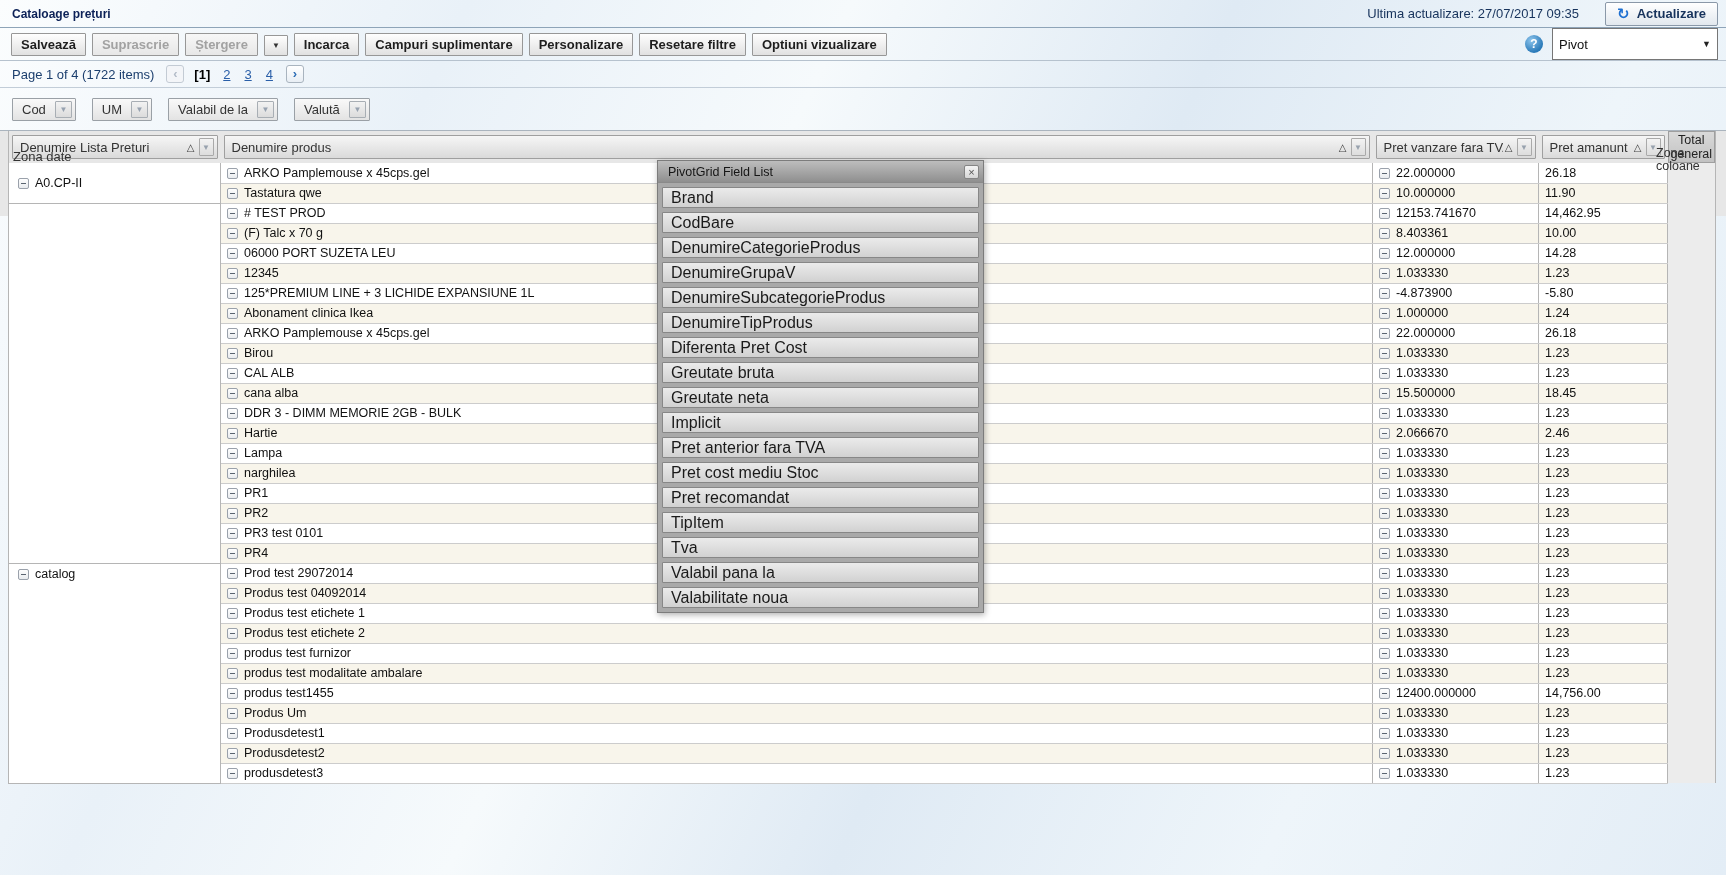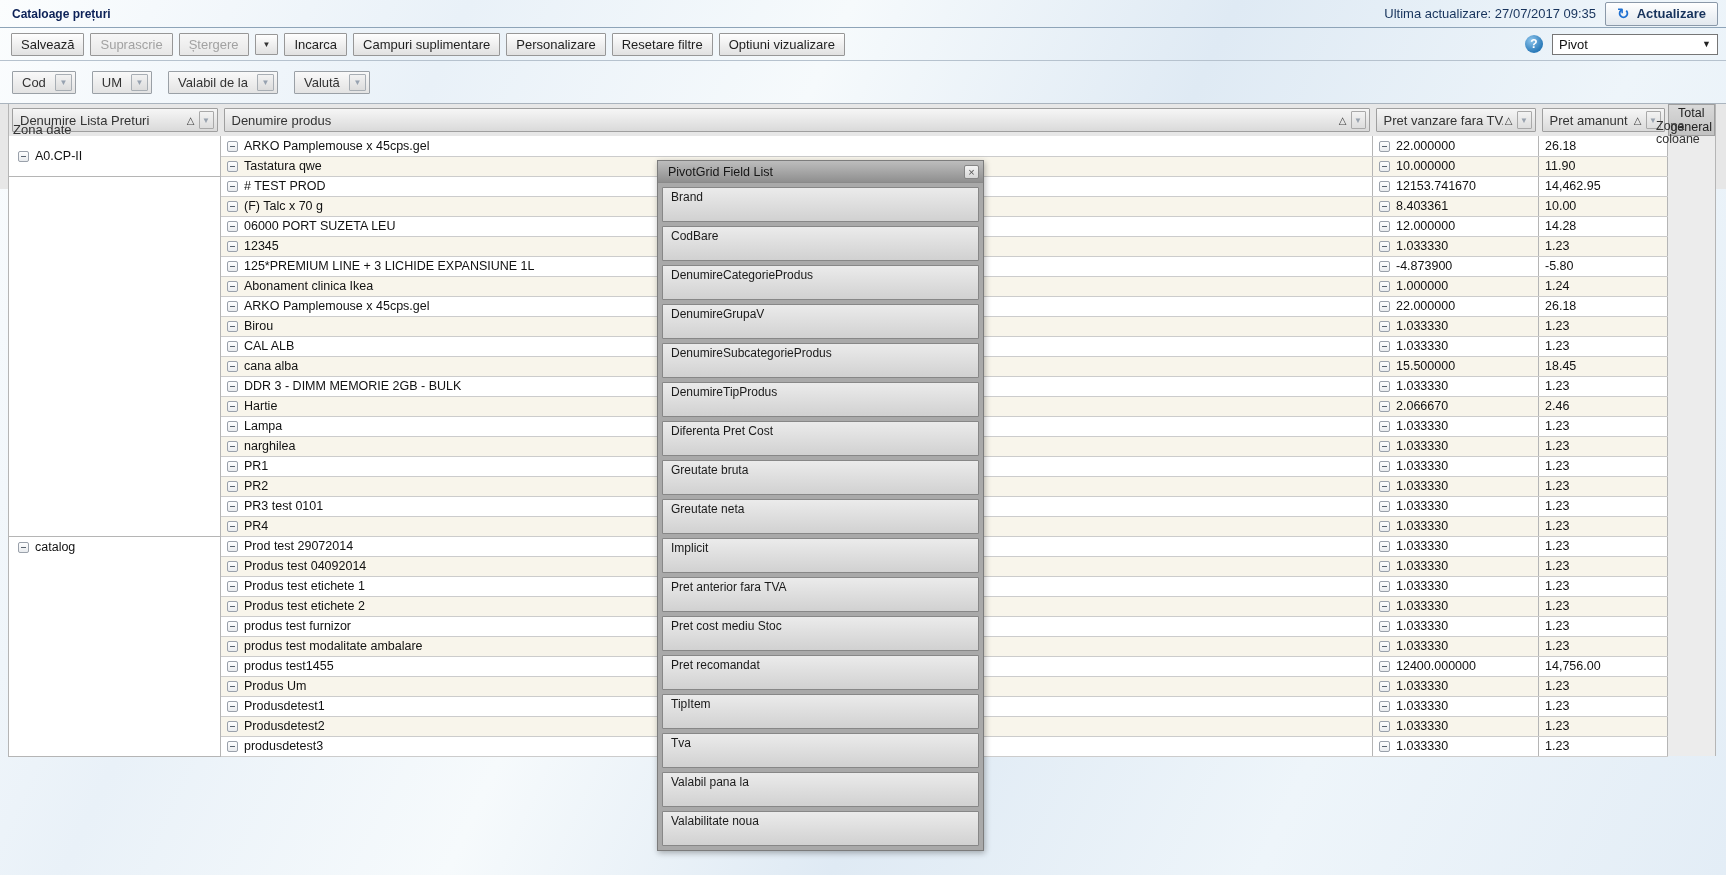--- a/index.html
+++ b/index.html
@@ -8,37 +8,37 @@
     font-family:"Liberation Sans","DejaVu Sans",sans-serif;
     font-size:13px; color:#222;
     background:linear-gradient(115deg,#fbfdfe 0%,#e9f1f8 22%,#f6fafc 40%,#dfeaf4 58%,#eef5fa 78%,#e3edf6 100%);
   }
   .page { position:relative; width:1726px; height:875px; overflow:hidden; }
 
   
   .titlebar { height:28px; display:flex; align-items:center; padding:0 8px 0 12px; border-bottom:1px solid #8ea4b8; }
   .title { font-size:12px; font-weight:bold; color:#0c2157; }
   .tb-right { margin-left:auto; display:flex; align-items:center; }
-  .upd { font-size:13px; color:#17335c; margin-right:9px; }
+  .upd { font-size:13px; color:#17335c; margin-right:26px; }
   .refresh { display:inline-flex; align-items:center; gap:7px; height:24px; padding:0 11px;
     border:1px solid #8a98a8; border-radius:2px; background:linear-gradient(#ffffff,#e2e8ee);
     font-family:inherit; font-size:13px; font-weight:bold; color:#17335c; cursor:pointer; }
   .ricon { color:#1d6fd1; font-size:15px; font-weight:bold; line-height:14px; }
 
   
   .toolbar { height:33px; display:flex; align-items:center; padding:0 8px 0 11px; border-bottom:1px solid #b6c2ce; }
-  .tbl { display:flex; align-items:center; gap:6px; }
+  .tbl { display:flex; align-items:flex-end; gap:6px;font-weight:bold; }
   .tbtn { display:inline-block; padding:3px 9px; border:1px solid #979797; border-radius:1px;
     background:linear-gradient(#fefefe,#e1e1e1); font-size:13px; color:#1e1e1e; cursor:pointer; white-space:nowrap; }
   .tbtn.disabled { color:#a2a2a2; background:linear-gradient(#f7f7f7,#e7e7e7); }
   .tbtn.drop { padding:3px 7px; font-size:8px; color:#333; line-height:13px; }
   .tbr { margin-left:auto; display:flex; align-items:center; gap:9px; }
   .help { width:18px; height:18px; border-radius:50%; background:radial-gradient(circle at 35% 30%,#8cc4ec,#2a7ab9 70%);
     color:#fff; font-weight:bold; font-size:12px; line-height:18px; text-align:center; cursor:pointer; }
-  .select { width:166px; height:21px; border:1px solid #767676; background:#fff;
+  .select { width:166px; height:32px; border:1px solid #767676; background:#fff;
     display:flex; align-items:center; padding:0 6px; font-size:13px; color:#111; cursor:pointer; }
   .sel-arrow { margin-left:auto; font-size:9px; color:#222; }
 
   
   .pagerbar { height:27px; display:flex; align-items:center; padding-left:12px; border-bottom:1px solid #c2cdd8; }
   .pstat { color:#1c3f6e; margin-right:12px; }
   .pbtn { width:18px; height:18px; border:1px solid #a9b4bf; border-radius:3px; text-align:center;
     line-height:15px; font-size:13px; font-weight:bold; cursor:pointer;
     background:linear-gradient(#ffffff,#e8eef4); color:#2d6db5; }
   .pbtn.disabled { color:#b3bcc8; background:#f3f5f8; border-color:#c3cbd4; }
@@ -90,22 +90,22 @@
   
   .dialog { position:absolute; left:657px; top:160px; width:327px; z-index:20;
     background:#a9a9a9; border:1px solid #7c7c7c; box-shadow:1px 2px 6px rgba(0,0,0,.3); }
   .dtitle { height:22px; background:linear-gradient(#bdbdbd,#8f8f8f); border-bottom:1px solid #8a8a8a;
     display:flex; align-items:center; padding:0 4px 0 10px; font-size:12.5px; color:#151515; cursor:move; }
   .dtitle .dtext { flex:1; }
   .dclose { width:15px; height:14px; border:1px solid #858585; border-radius:2px;
     background:linear-gradient(#f4f4f4,#d7d7d7); color:#555; font-size:11px; line-height:12px;
     text-align:center; cursor:pointer; }
   .dbody { padding:4px; }
-  .ditem { height:35px; line-height:19px; border:1px solid #878787; border-radius:1px; margin-bottom:4px;
-    background:linear-gradient(#ebebeb,#d1d1d1); padding-left:8px; font-size:12px; color:#1a1a1a; cursor:move; }
+  .ditem { height:21px; line-height:19px; border:1px solid #878787; border-radius:1px; margin-bottom:4px;
+    background:linear-gradient(#ebebeb,#d1d1d1); padding-left:8px; font-size:16px; color:#1a1a1a; cursor:move; }
   .ditem:last-child { margin-bottom:0; }
 </style>
 </head>
 <body>
 
 <div class="page">
 
   <div class="titlebar">
     <div class="title">Cataloage prețuri</div>
     <div class="tb-right">
@@ -131,20 +131,31 @@
       </div>
     <div class="tbr">
       <span class="help">?</span>
       <div class="select">
         <span>Pivot</span>
         <span class="sel-arrow">▼</span>
       </div>
     </div>
   </div>
 
+  <div class="pagerbar">
+    <span class="pstat">Page 1 of 4 (1722 items)</span>
+    <span class="pbtn disabled">‹</span>
+    <span class="pages">
+        <span class="pcur">[1]</span>
+        <a class="plink">2</a>
+        <a class="plink">3</a>
+        <a class="plink">4</a>
+      </span>
+    <span class="pbtn next">›</span>
+  </div>
 
   <div class="filterbar">
       <div class="chip">
         <span class="chip-label">Cod</span>
         <span class="chip-arrow">▼</span>
       </div>
       <div class="chip">
         <span class="chip-label">UM</span>
         <span class="chip-arrow">▼</span>
       </div>

